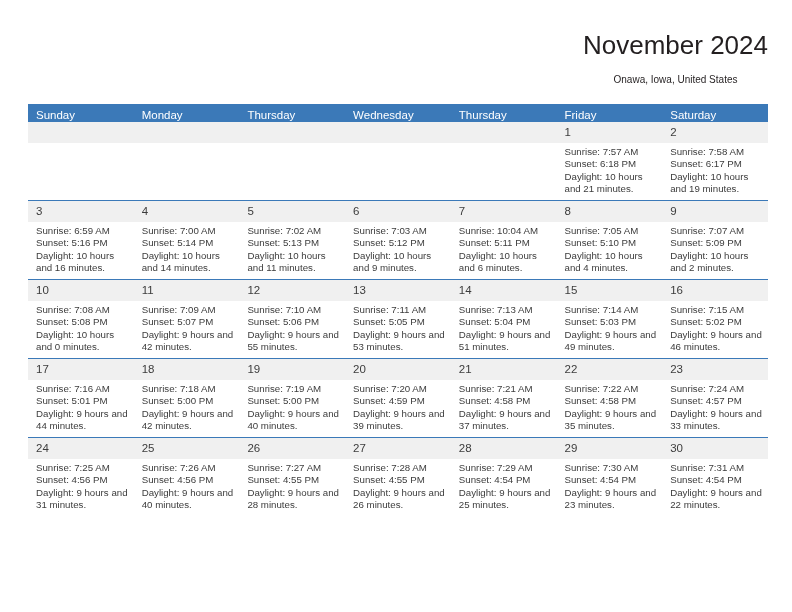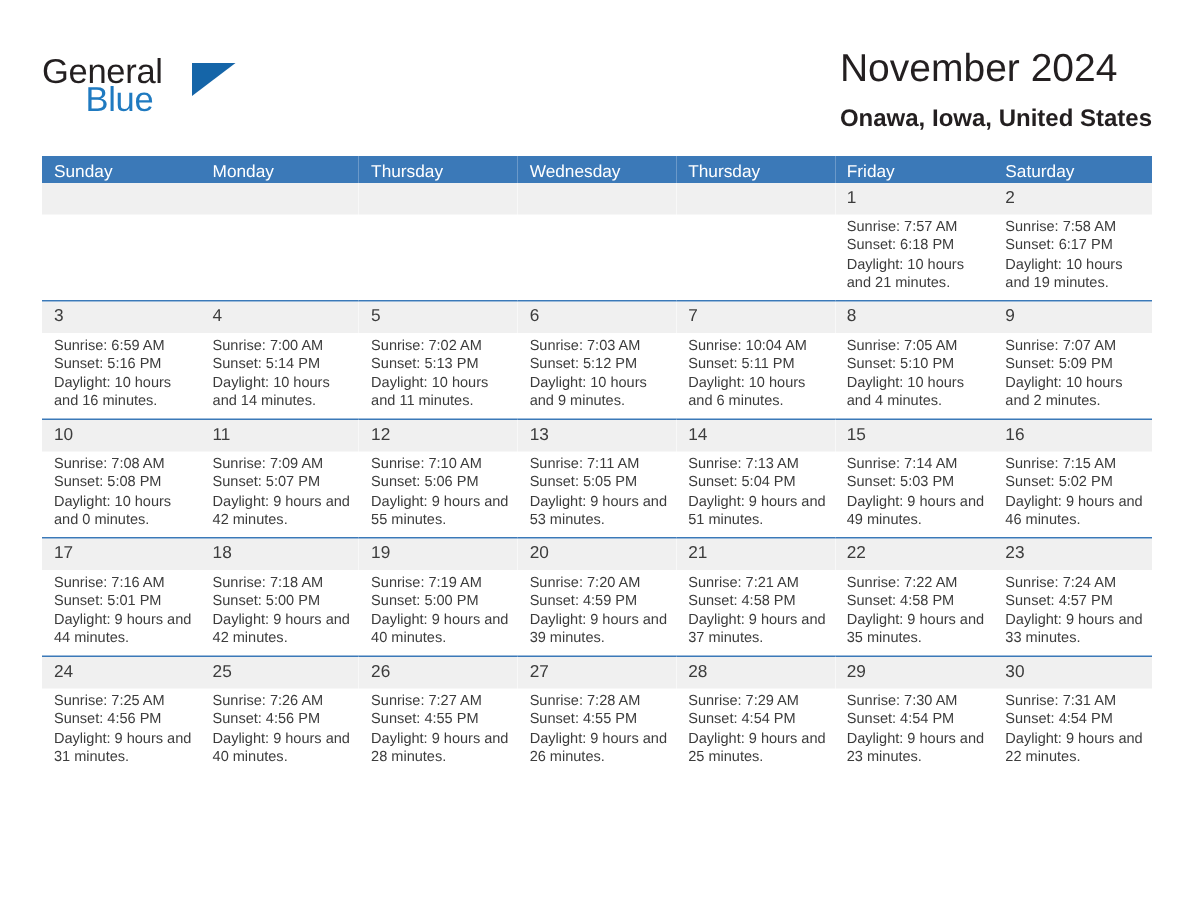--- a/index.html
+++ b/index.html
@@ -61,37 +61,36 @@
     width: 0;
     height: 0;
     border-top: 22px solid #1565a8;
     border-right: 29px solid transparent;
   }
 
   .title-block {
     position: absolute;
     right: 0;
     top: 0;
-    text-align: left;
+    text-align: center;
   }
   .cal-title {
     font-size: 26px;
     color: #231f20;
     line-height: 34px;
     font-weight: normal;
     margin: 0;
     white-space: nowrap;
   }
   .cal-location {
-    font-size: 16px;
+    font-size: 10px;
     color: #231f20;
     line-height: 22px;
     margin-top: 7px;
     white-space: nowrap;
-    font-weight: bold;
   }
 
   
   .calendar {
     position: absolute;
     left: 28px;
     top: 104px;
     width: 740px;
     border-collapse: collapse;
     table-layout: fixed;
@@ -143,25 +142,20 @@
     white-space: normal;
   }
 </style>
 </head>
 <body>
 
 <div class="page">
 
   <div class="header">
 
-    <div class="brand">
-      <span class="brand-general">General</span>
-      <span class="brand-triangle"></span>
-      <span class="brand-blue">Blue</span>
-    </div>
 
     <div class="title-block">
       <h1 class="cal-title">November 2024</h1>
       <div class="cal-location">Onawa, Iowa, United States</div>
     </div>
 
   </div>
 
   <table class="calendar">
     <thead>

